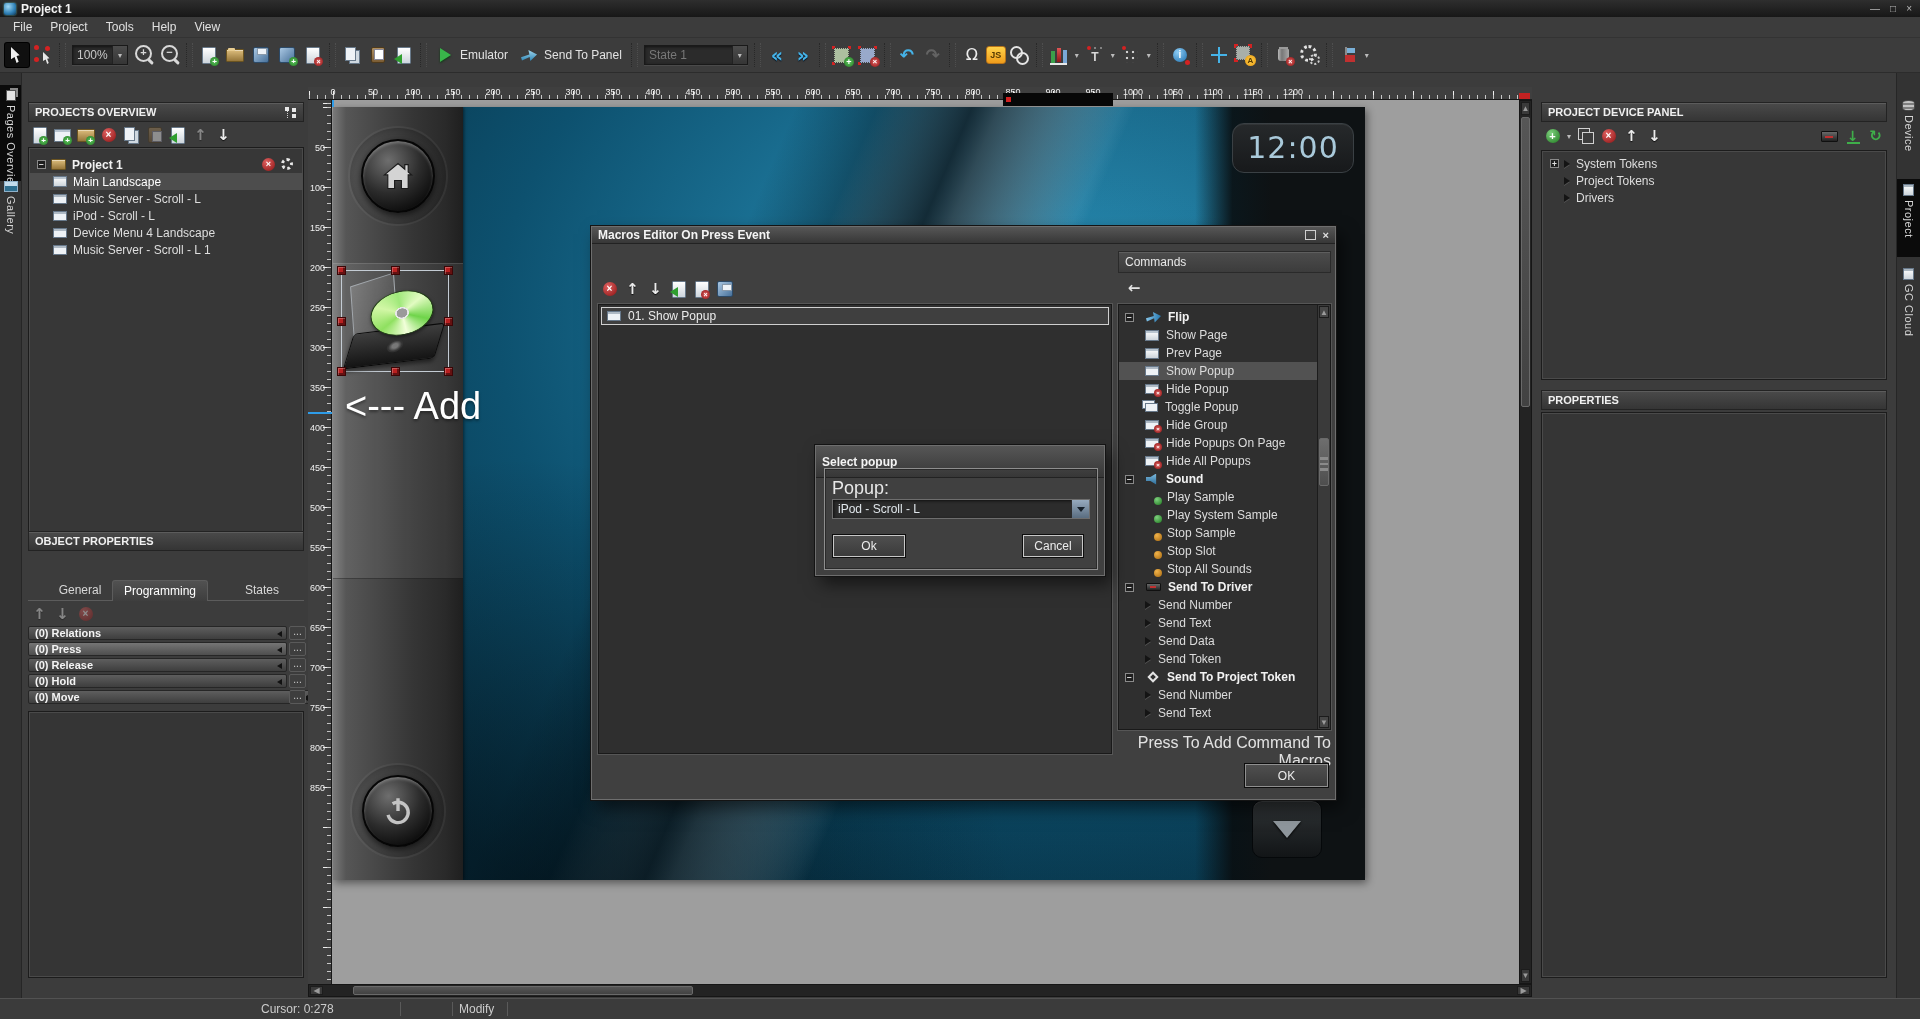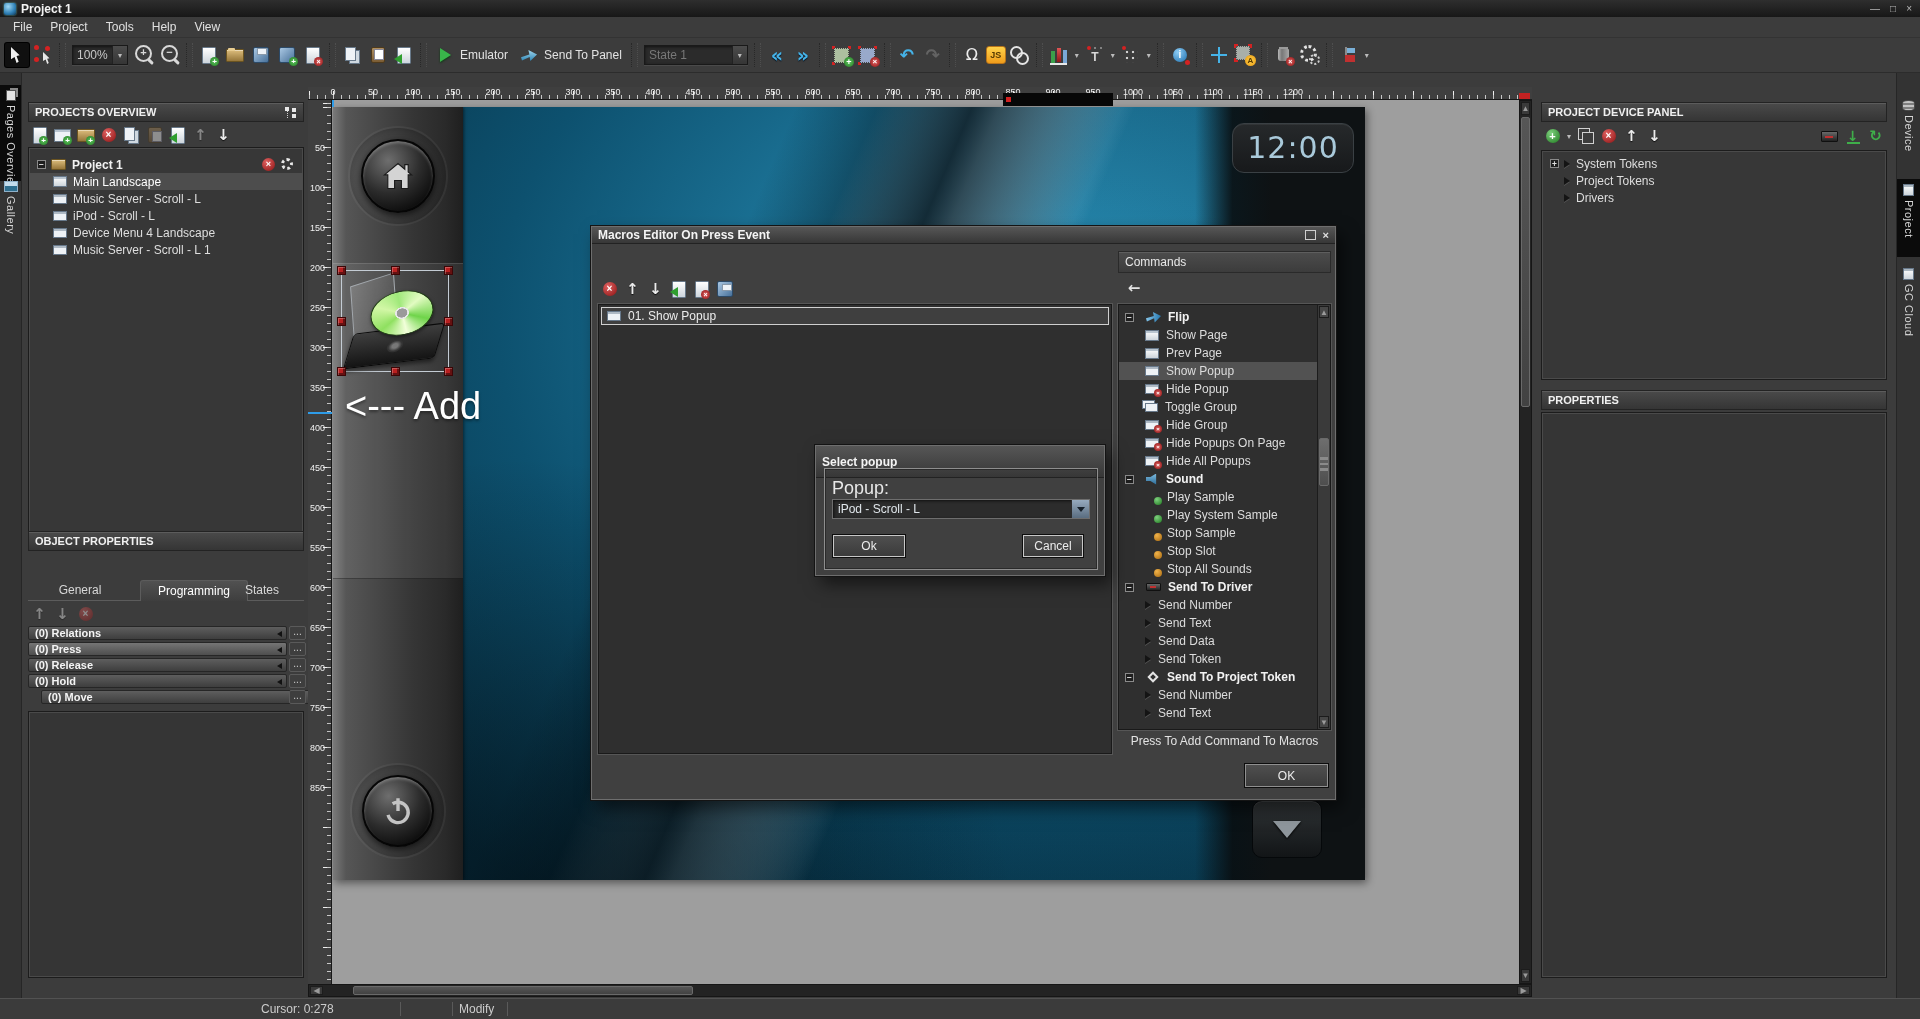--- a/index.html
+++ b/index.html
@@ -203,21 +203,21 @@
   .dlg-btns .bx{width:11px;height:10px;border:1px solid #cfcfcf}
   .dlg-btns .cl{color:#e0e0e0;font-size:11px;line-height:10px}
   .grp-label{position:absolute;height:22px;background:linear-gradient(#4c4c4c,#3c3c3c);border:1px solid #2a2a2a;box-shadow:inset 0 1px 0 #5e5e5e;color:#e8e8e8;font-size:12px;line-height:20px;padding-left:6px}
   .inset-box{position:absolute;background:#2f2f2f;border:1px solid #191919;box-shadow:0 0 0 1px #565656}
   .dlg-btn{position:absolute;background:linear-gradient(#505050,#3a3a3a);border:1px solid #0d0d0d;box-shadow:inset 0 0 0 1px #909090;color:#ececec;font-size:12px;display:flex;align-items:center;justify-content:center}
   .back-arrow{position:absolute;width:24px;height:22px;color:#e4e4e4;font:bold 15px/22px "DejaVu Sans",sans-serif;text-align:center}
   .macro-item{position:absolute;left:2px;top:2px;right:2px;height:18px;background:#3f3f3f;border:1px solid #cfcfcf;display:flex;align-items:center;padding-left:5px;color:#ececec;font-size:12px;gap:7px}
   .ct-row{display:flex;align-items:center;height:18px;font-size:12px;color:#dcdcdc;gap:7px;padding-left:26px;white-space:nowrap}
   .ct-row.g{padding-left:6px;font-weight:bold;color:#f2f2f2}
   .ct-row.sel{background:#525252}
-  .hint-text{position:absolute;color:#e2e2e2;font-size:12px;text-align:center}
+  .hint-text{position:absolute;color:#e2e2e2;font-size:16px;text-align:right}
   .fld-label{position:absolute;color:#e8e8e8;font-size:18px}
   .dropdown{position:absolute;height:20px;background:#2c2c2c;border:1px solid #6e6e6e;box-shadow:inset 1px 1px 3px #101010;color:#dfe5ea;font-size:12px;line-height:18px;padding-left:5px}
   .dd-btn{position:absolute;right:0;top:0;bottom:0;width:18px;background:linear-gradient(#96aabe,#5a6d80);border-left:1px solid #2c2c2c;display:flex;align-items:center;justify-content:center}
   .dd-btn::before{content:"";width:0;height:0;border-top:5px solid #16202a;border-left:4px solid transparent;border-right:4px solid transparent}
   
   #statusbar{position:absolute;left:0;top:998px;width:1920px;height:21px;background:#3b3b3b;border-top:1px solid #525252;color:#cccccc;font-size:12px}
   #statusbar span{position:absolute;top:3px}
   .st-sep{width:1px;height:14px;background:#5a5a5a;position:absolute;top:3px}
 </style>
 </head>
@@ -367,38 +367,38 @@
           <span class="ti ti-popup"></span>
           <span class="lbl">Music Server - Scroll - L 1</span>
         </div>
       </div>
 
     <div class="panel-h" style="left:6px;top:458px;width:276px">
       <span>OBJECT PROPERTIES</span>
     </div>
     <div class="abs" style="left:6px;top:504px;width:276px;height:24px;border-bottom:1px solid #5c5c5c" id="op-tabs">
         <div class="op-tab" style="left: 8px; width: 88px;">General</div>
-        <div class="op-tab act" style="left: 112px; width: 108px;">Programming</div>
+        <div class="op-tab act" style="left: 84px; width: 96px;">Programming</div>
         <div class="op-tab" style="left: 192px; width: 84px;">States</div>
       </div>
     <div class="mini-bar" style="left:6px;top:531px;height:20px" id="op-toolbar">
         <span class="tbi k-arrow-up dim"></span>
         <span class="tbi k-arrow-down dim"></span>
         <span class="tbi k-x-red dim"></span>
       </div>
     <div class="abs" style="left:0;top:0" id="op-rows">
         <div class="prop-row" style="left: 6px; top: 553px; width: 259px;">(0) Relations<span class="tri-l"></span></div>
         <div class="prop-dots" style="left: 267px; top: 553px;">...</div>
         <div class="prop-row hot" style="left: 6px; top: 569px; width: 259px;">(0) Press<span class="tri-l"></span></div>
         <div class="prop-dots" style="left: 267px; top: 569px;">...</div>
         <div class="prop-row" style="left: 6px; top: 585px; width: 259px;">(0) Release<span class="tri-l"></span></div>
         <div class="prop-dots" style="left: 267px; top: 585px;">...</div>
         <div class="prop-row" style="left: 6px; top: 601px; width: 259px;">(0) Hold<span class="tri-l"></span></div>
         <div class="prop-dots" style="left: 267px; top: 601px;">...</div>
-        <div class="prop-row" style="left: 6px; top: 617px; width: 285px; margin-left: 13px;">(0) Move<span class="tri-l"></span></div>
+        <div class="prop-row" style="left: 6px; top: 617px; width: 285px;">(0) Move<span class="tri-l"></span></div>
         <div class="prop-dots" style="left: 267px; top: 617px;">...</div>
       </div>
     <div class="panel-box" style="left:6px;top:638px;width:276px;height:267px;background:#353535"></div>
   </div>
 
   <div id="top-ruler">
       <span class="rt-num" style="left: 25px;">0</span>
       <span class="rt-num" style="left: 65px;">50</span>
       <span class="rt-num" style="left: 105px;">100</span>
       <span class="rt-num" style="left: 145px;">150</span>
@@ -599,21 +599,21 @@
         <div class="ct-row sel">
           <span class="ti ti-popup"></span>
           <span>Show Popup</span>
         </div>
         <div class="ct-row">
           <span class="ti ti-popup-x"></span>
           <span>Hide Popup</span>
         </div>
         <div class="ct-row">
           <span class="ti ti-popup-toggle"></span>
-          <span>Toggle Group</span>
+          <span>Toggle Popup</span>
         </div>
         <div class="ct-row">
           <span class="ti ti-popup-x"></span>
           <span>Hide Group</span>
         </div>
         <div class="ct-row">
           <span class="ti ti-popup-x"></span>
           <span>Hide Popups On Page</span>
         </div>
         <div class="ct-row">

